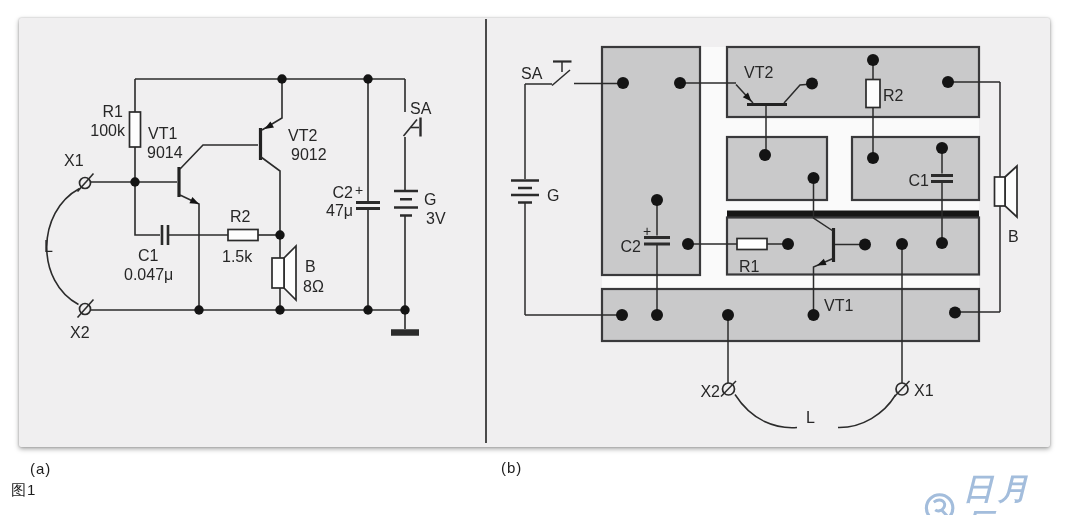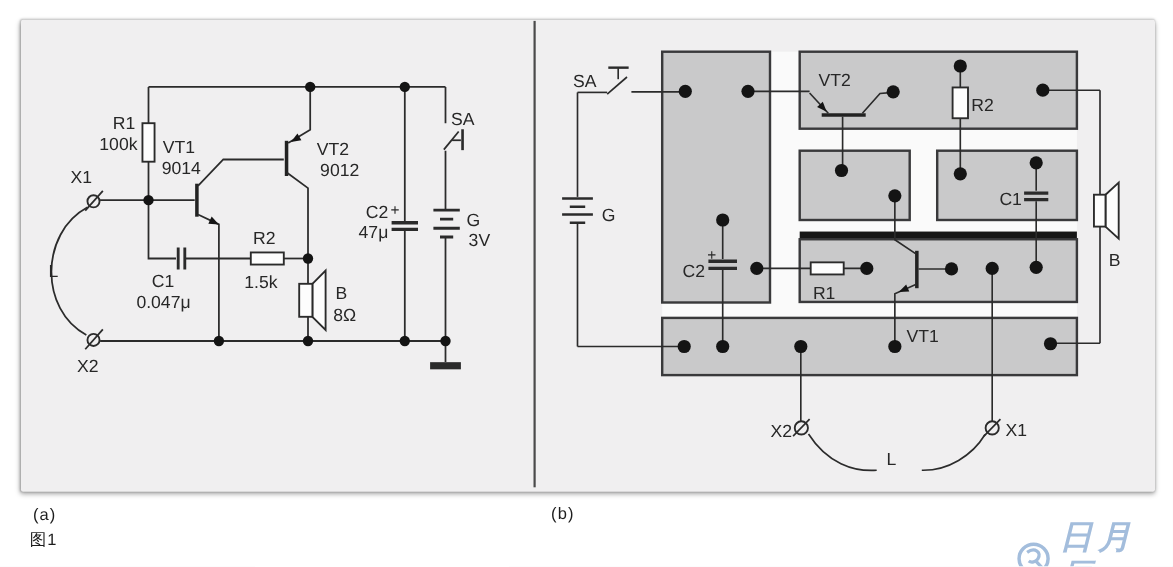--- a/index.html
+++ b/index.html
@@ -258,21 +258,21 @@
         <circle class="dot" cx="657" cy="315" r="6"></circle>
         <circle class="dot" cx="728" cy="315" r="6"></circle>
         <circle class="dot" cx="813.5" cy="315" r="6"></circle>
         <circle class="dot" cx="955" cy="312.5" r="6"></circle>
       </g>
     </g>
   </svg>
 
   <div class="caption" style="left:30px;top:460px;">(a)</div>
   <div class="caption" style="left:501px;top:459px;">(b)</div>
-  <div class="caption" style="left:27px;top:481px;">图1</div>
+  <div class="caption" style="left:11px;top:481px;">图1</div>
 
   <div id="watermark">
     <svg width="36" height="36" viewBox="0 0 36 36" style="position:static;margin-right:6px;">
       <circle cx="18" cy="19" r="13.5" fill="none" stroke="#a3bddc" stroke-width="3.2"></circle>
       <path d="M12,13 C19,8 26,13 22,19 C20,22 16,23 13.5,21" fill="none" stroke="#a3bddc" stroke-width="3"></path>
       <path d="M19.5,20.5 L26,27.5" fill="none" stroke="#a3bddc" stroke-width="3"></path>
     </svg>
     <span class="wm-text">日月辰</span>
   </div>
 </div>

